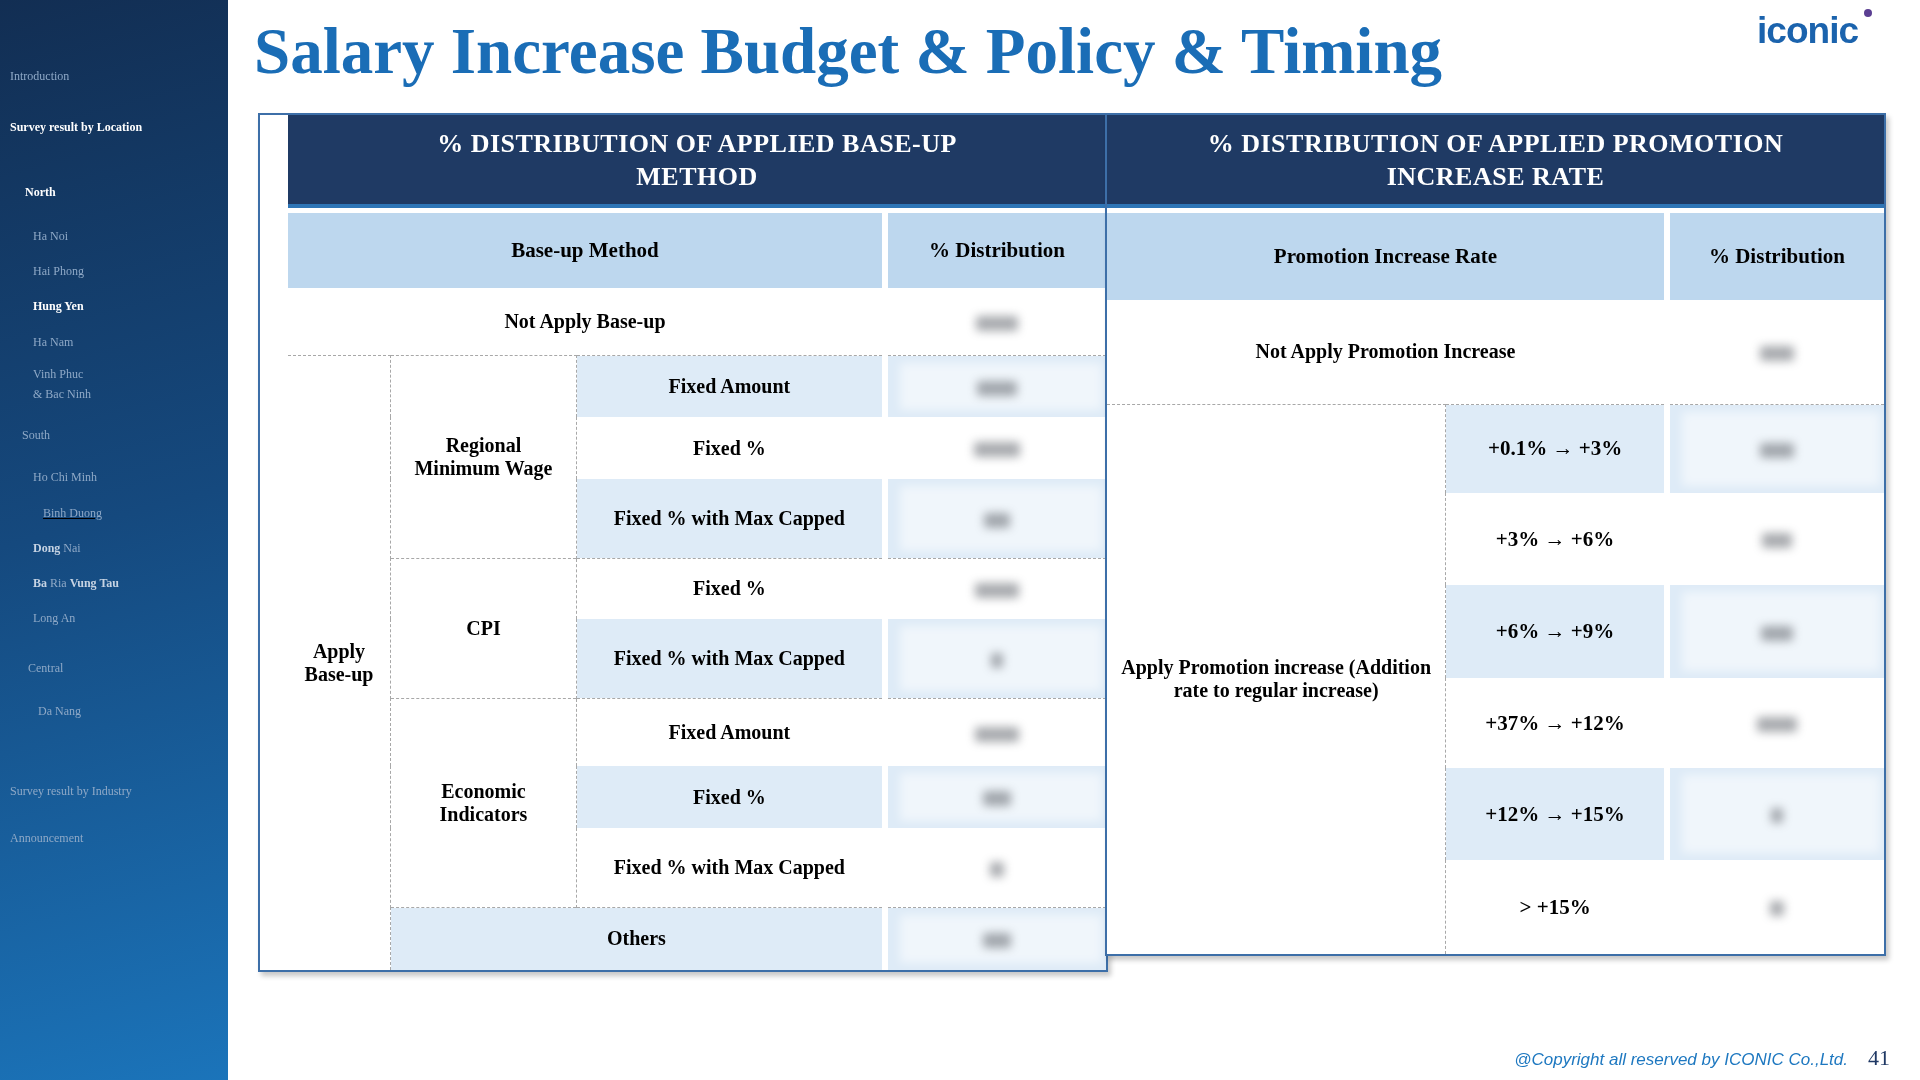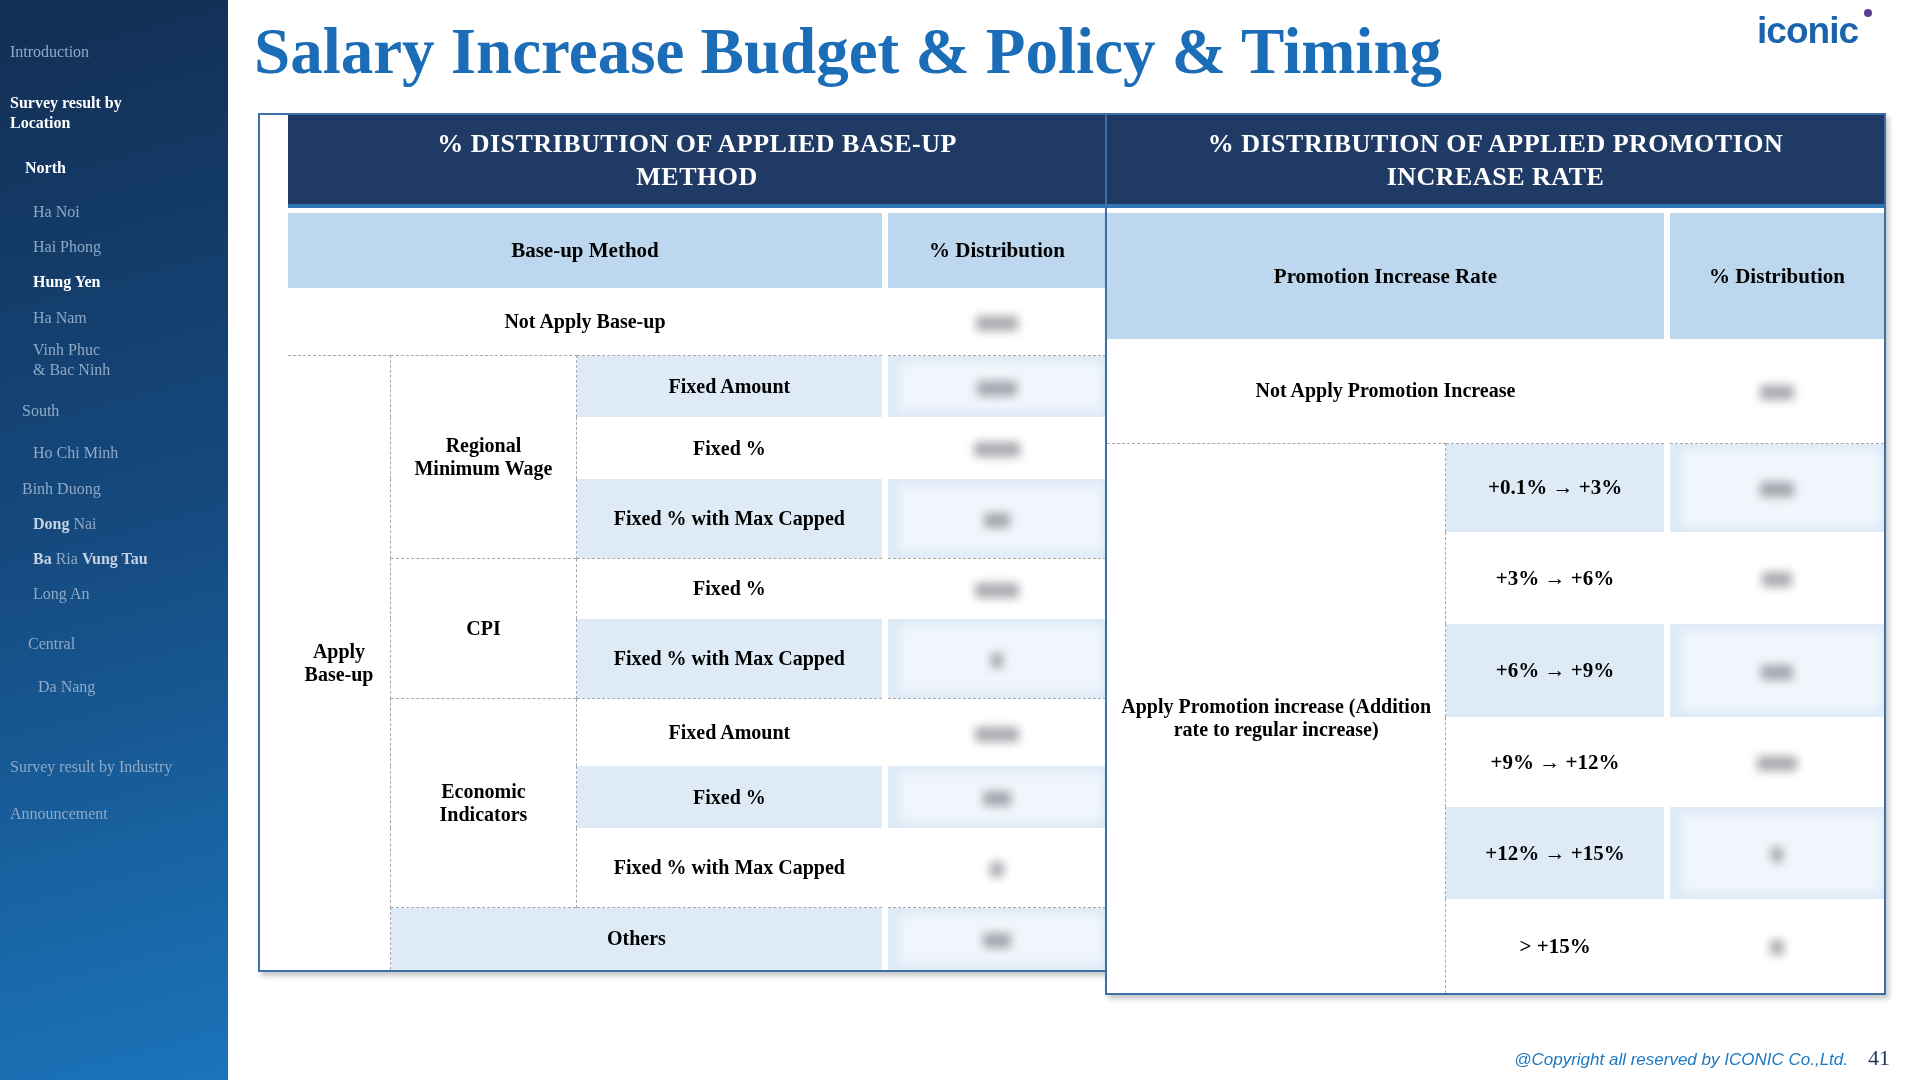--- a/index.html
+++ b/index.html
@@ -2,22 +2,22 @@
 <html><head>
 <meta charset="utf-8">
 <style>
   html,body{margin:0;padding:0;background:#fff;}
   .page{position:relative;width:1920px;height:1080px;background:#fff;overflow:hidden;
         font-family:"Liberation Serif","DejaVu Serif",serif;}
 
   
   .sidebar{position:absolute;left:0;top:0;width:228px;height:1080px;
            background:linear-gradient(165deg,#122e53 0%,#15497e 48%,#1b74ba 100%);}
-  .nav-item{position:absolute;font-size:16px;line-height:20px;max-width:172px;
-            white-space:pre-line;cursor:pointer;}
+  .nav-item{position:absolute;font-size:12px;line-height:20px;max-width:172px;
+            white-space:pre-line;cursor:pointer;margin-top:24px;}
   .seg-b{color:#ffffff;font-weight:bold;}
   .seg-b.dim{color:#c6d3e3;}
   .seg-m{color:#8fa9c7;}
 
   
   .slide-title{position:absolute;left:254px;top:22px;width:1320px;
                font-size:65px;line-height:58px;font-weight:bold;color:#1a6db6;}
   .logo{position:absolute;right:62px;top:10px;
         font-family:"Liberation Sans","DejaVu Sans",sans-serif;
         font-size:37px;font-weight:bold;color:#1b63ad;letter-spacing:-1px;}
@@ -65,21 +65,21 @@
       <div class="nav-item" style="top: 93px; left: 10px;"><span class="seg-b">Survey result by Location</span></div>
       <div class="nav-item" style="top: 158px; left: 25px;"><span class="seg-b">North</span></div>
       <div class="nav-item" style="top: 202px; left: 33px;"><span class="seg-m">Ha Noi</span></div>
       <div class="nav-item" style="top: 237px; left: 33px;"><span class="seg-m">Hai Phong</span></div>
       <div class="nav-item" style="top: 272px; left: 33px;"><span class="seg-b">Hung Yen</span></div>
       <div class="nav-item" style="top: 308px; left: 33px;"><span class="seg-m">Ha Nam</span></div>
       <div class="nav-item" style="top: 340px; left: 33px;"><span class="seg-m">Vinh Phuc
 &amp; Bac Ninh</span></div>
       <div class="nav-item" style="top: 401px; left: 22px;"><span class="seg-m">South</span></div>
       <div class="nav-item" style="top: 443px; left: 33px;"><span class="seg-m">Ho Chi Minh</span></div>
-      <div class="nav-item" style="top: 479px; left: 22px;"><span class="seg-m">Binh Duong</span></div>
+      <div class="nav-item" style="top: 479px; left: 43px; text-decoration: underline;"><span class="seg-m">Binh Duong</span></div>
       <div class="nav-item" style="top: 514px; left: 33px;"><span class="seg-b dim">Dong</span><span class="seg-m"> Nai</span></div>
       <div class="nav-item" style="top: 549px; left: 33px;"><span class="seg-b dim">Ba</span><span class="seg-m"> Ria </span><span class="seg-b dim">Vung Tau</span></div>
       <div class="nav-item" style="top: 584px; left: 33px;"><span class="seg-m">Long An</span></div>
       <div class="nav-item" style="top: 634px; left: 28px;"><span class="seg-m">Central</span></div>
       <div class="nav-item" style="top: 677px; left: 38px;"><span class="seg-m">Da Nang</span></div>
       <div class="nav-item" style="top: 757px; left: 10px;"><span class="seg-m">Survey result by Industry</span></div>
       <div class="nav-item" style="top: 804px; left: 10px;"><span class="seg-m">Announcement</span></div>
     </div>
 
   <div class="slide-title">Salary Increase Budget &amp; Policy &amp; Timing</div>
@@ -159,21 +159,21 @@
       <div class="band-text">% DISTRIBUTION OF APPLIED PROMOTION INCREASE RATE</div>
     </div>
     <div class="gap"></div>
     <table>
       <colgroup>
           <col style="width:337px">
           <col style="width:220px">
           <col style="width:216px">
         </colgroup>
       <tbody>
-          <tr style="height:126px">
+          <tr style="height:87px">
         <th colspan="2">Promotion Increase Rate</th>
         <th class="vcol">% Distribution</th>
       </tr>
       <tr style="height:104px">
         <td colspan="2">Not Apply Promotion Increase</td>
         <td class="vcol val"><span class="blob" style="width: 34px;"></span></td>
       </tr>
       <tr style="height:89px" class="gb">
         <td rowspan="6" class="vdash wrapcell">Apply Promotion increase (Addition rate to regular increase)</td>
         <td class="blue rng">+0.1% → +3%</td>
@@ -181,21 +181,21 @@
       </tr>
       <tr style="height:92px">
         <td class="rng">+3% → +6%</td>
         <td class="vcol val"><span class="blob" style="width: 30px;"></span></td>
       </tr>
       <tr style="height:93px">
         <td class="blue rng">+6% → +9%</td>
         <td class="vcol val blue"><span class="blob" style="width: 32px;"></span></td>
       </tr>
       <tr style="height:90px">
-        <td class="rng">+9% → +12%</td>
+        <td class="rng">+37% → +12%</td>
         <td class="vcol val"><span class="blob" style="width: 40px;"></span></td>
       </tr>
       <tr style="height:92px">
         <td class="blue rng">+12% → +15%</td>
         <td class="vcol val blue"><span class="blob" style="width: 12px;"></span></td>
       </tr>
       <tr style="height:94px">
         <td class="rng">&gt; +15%</td>
         <td class="vcol val"><span class="blob" style="width: 14px;"></span></td>
       </tr>

